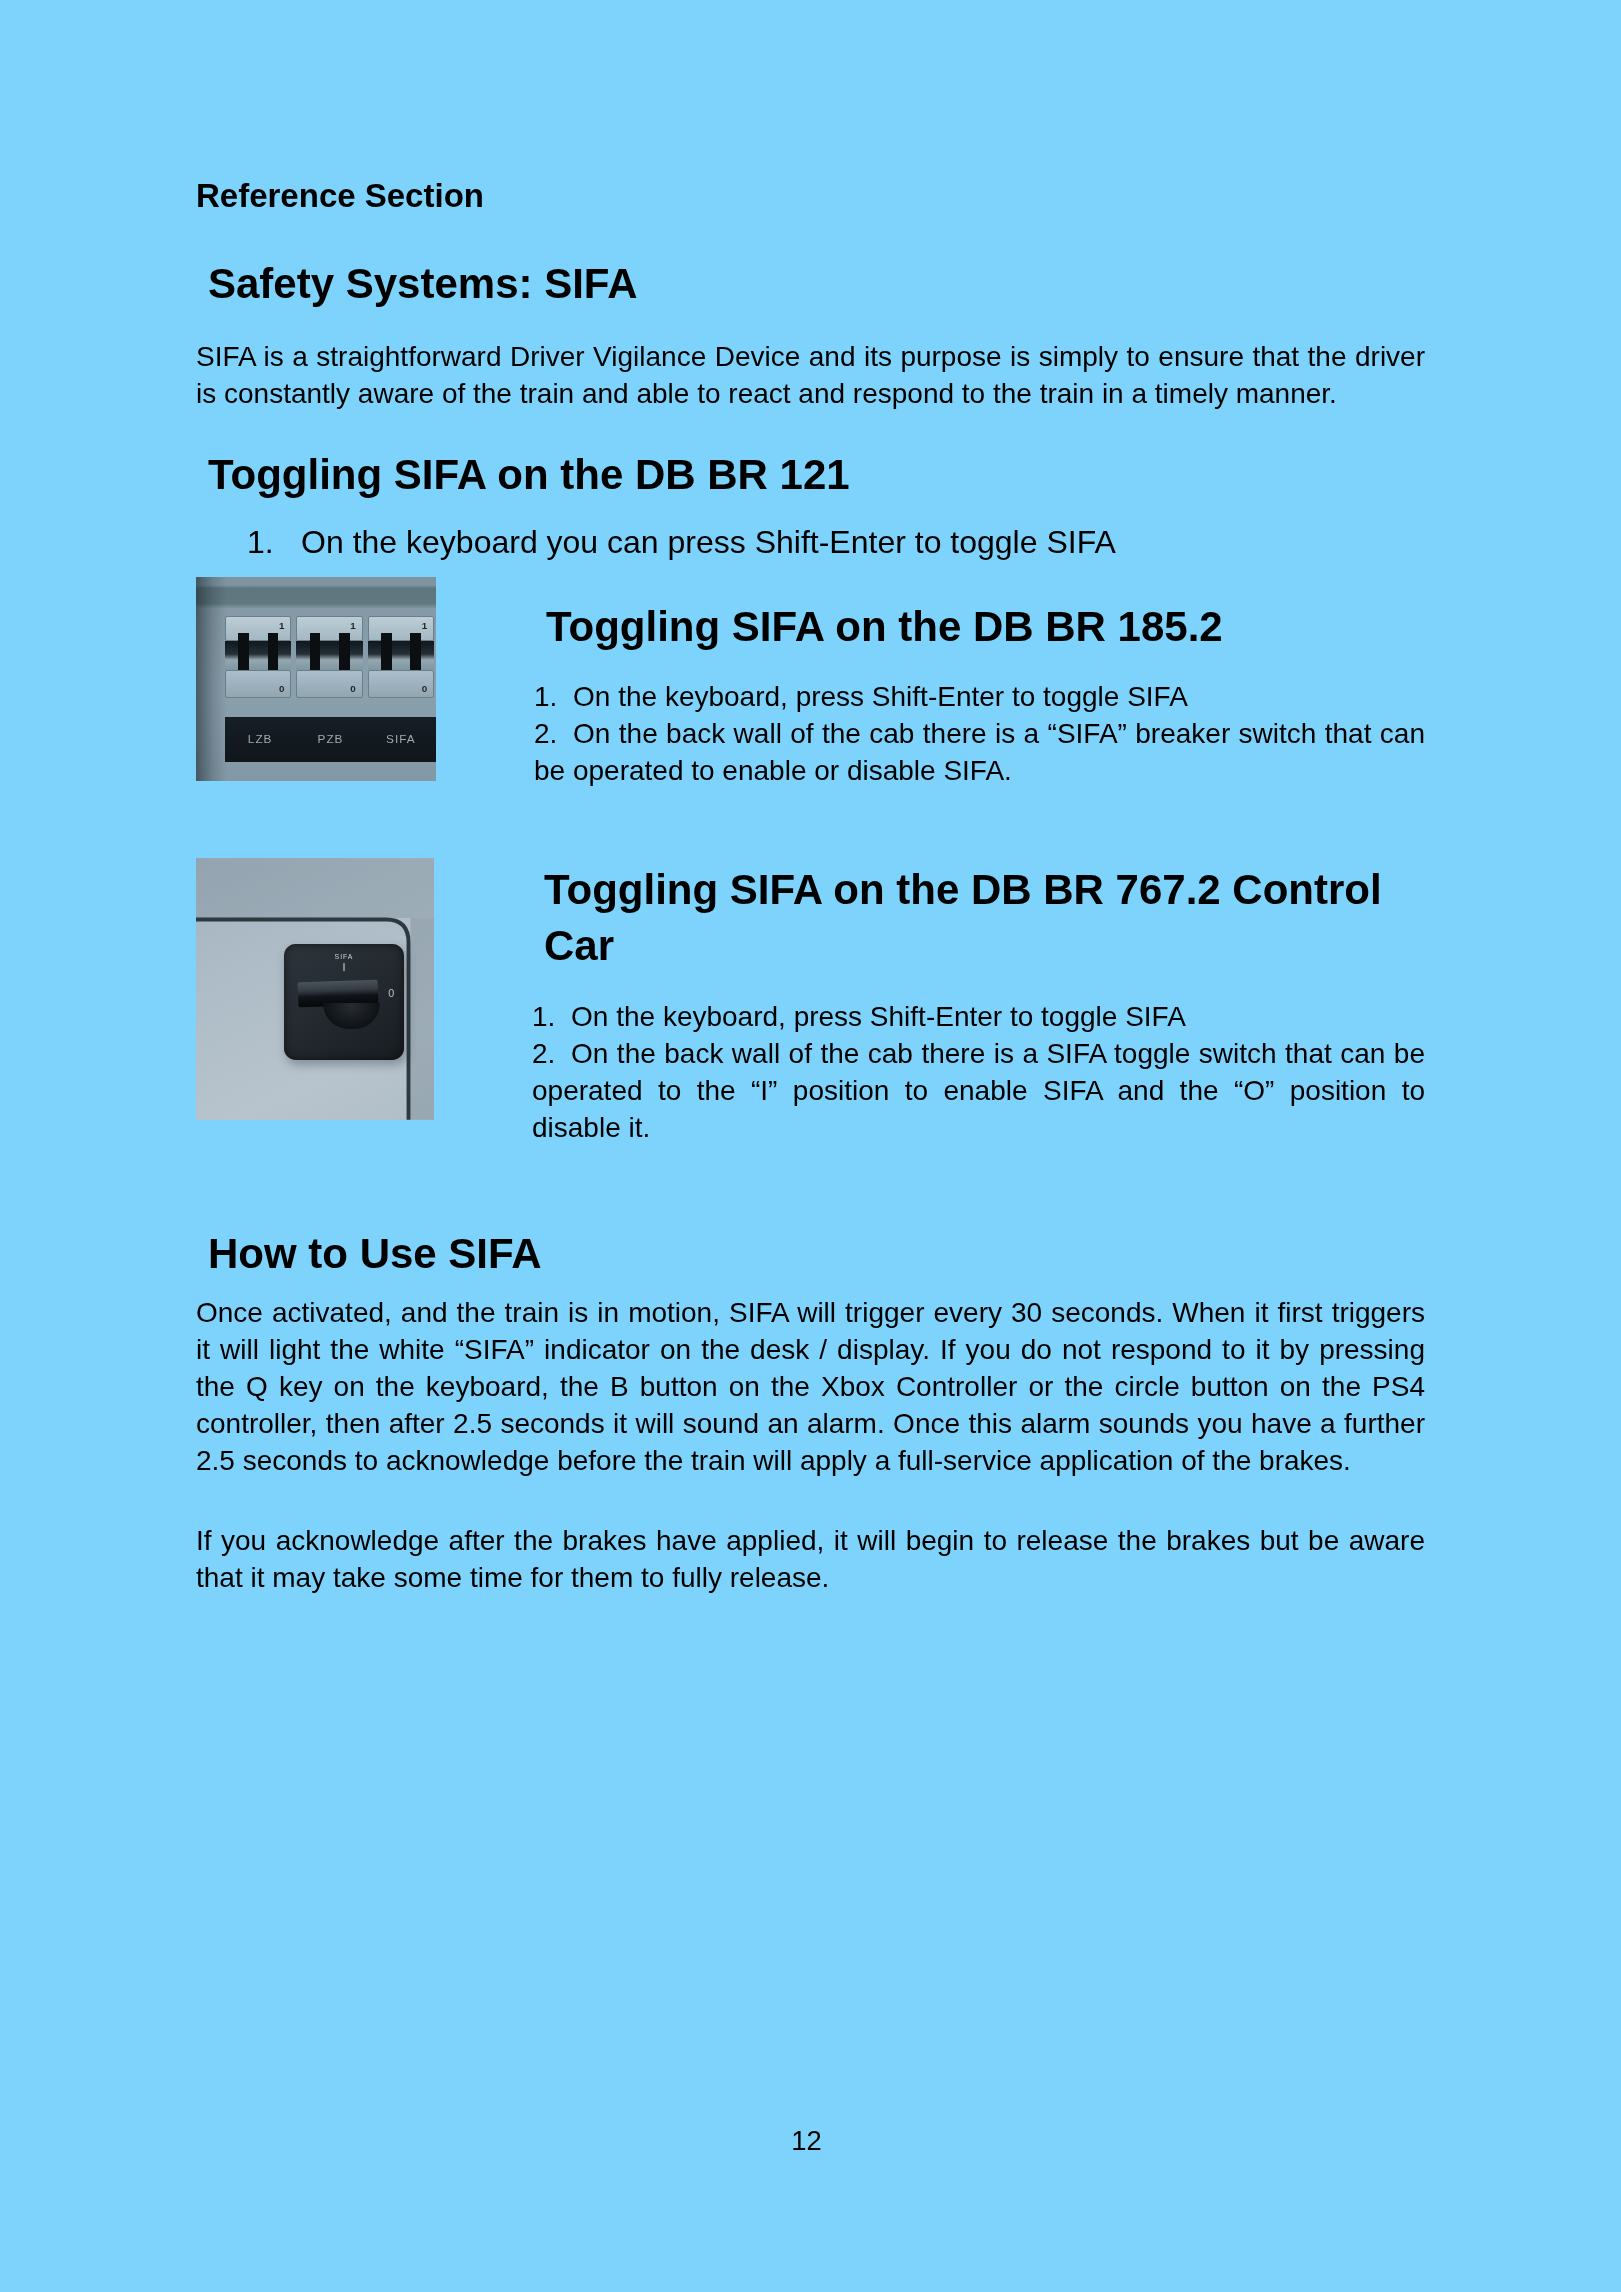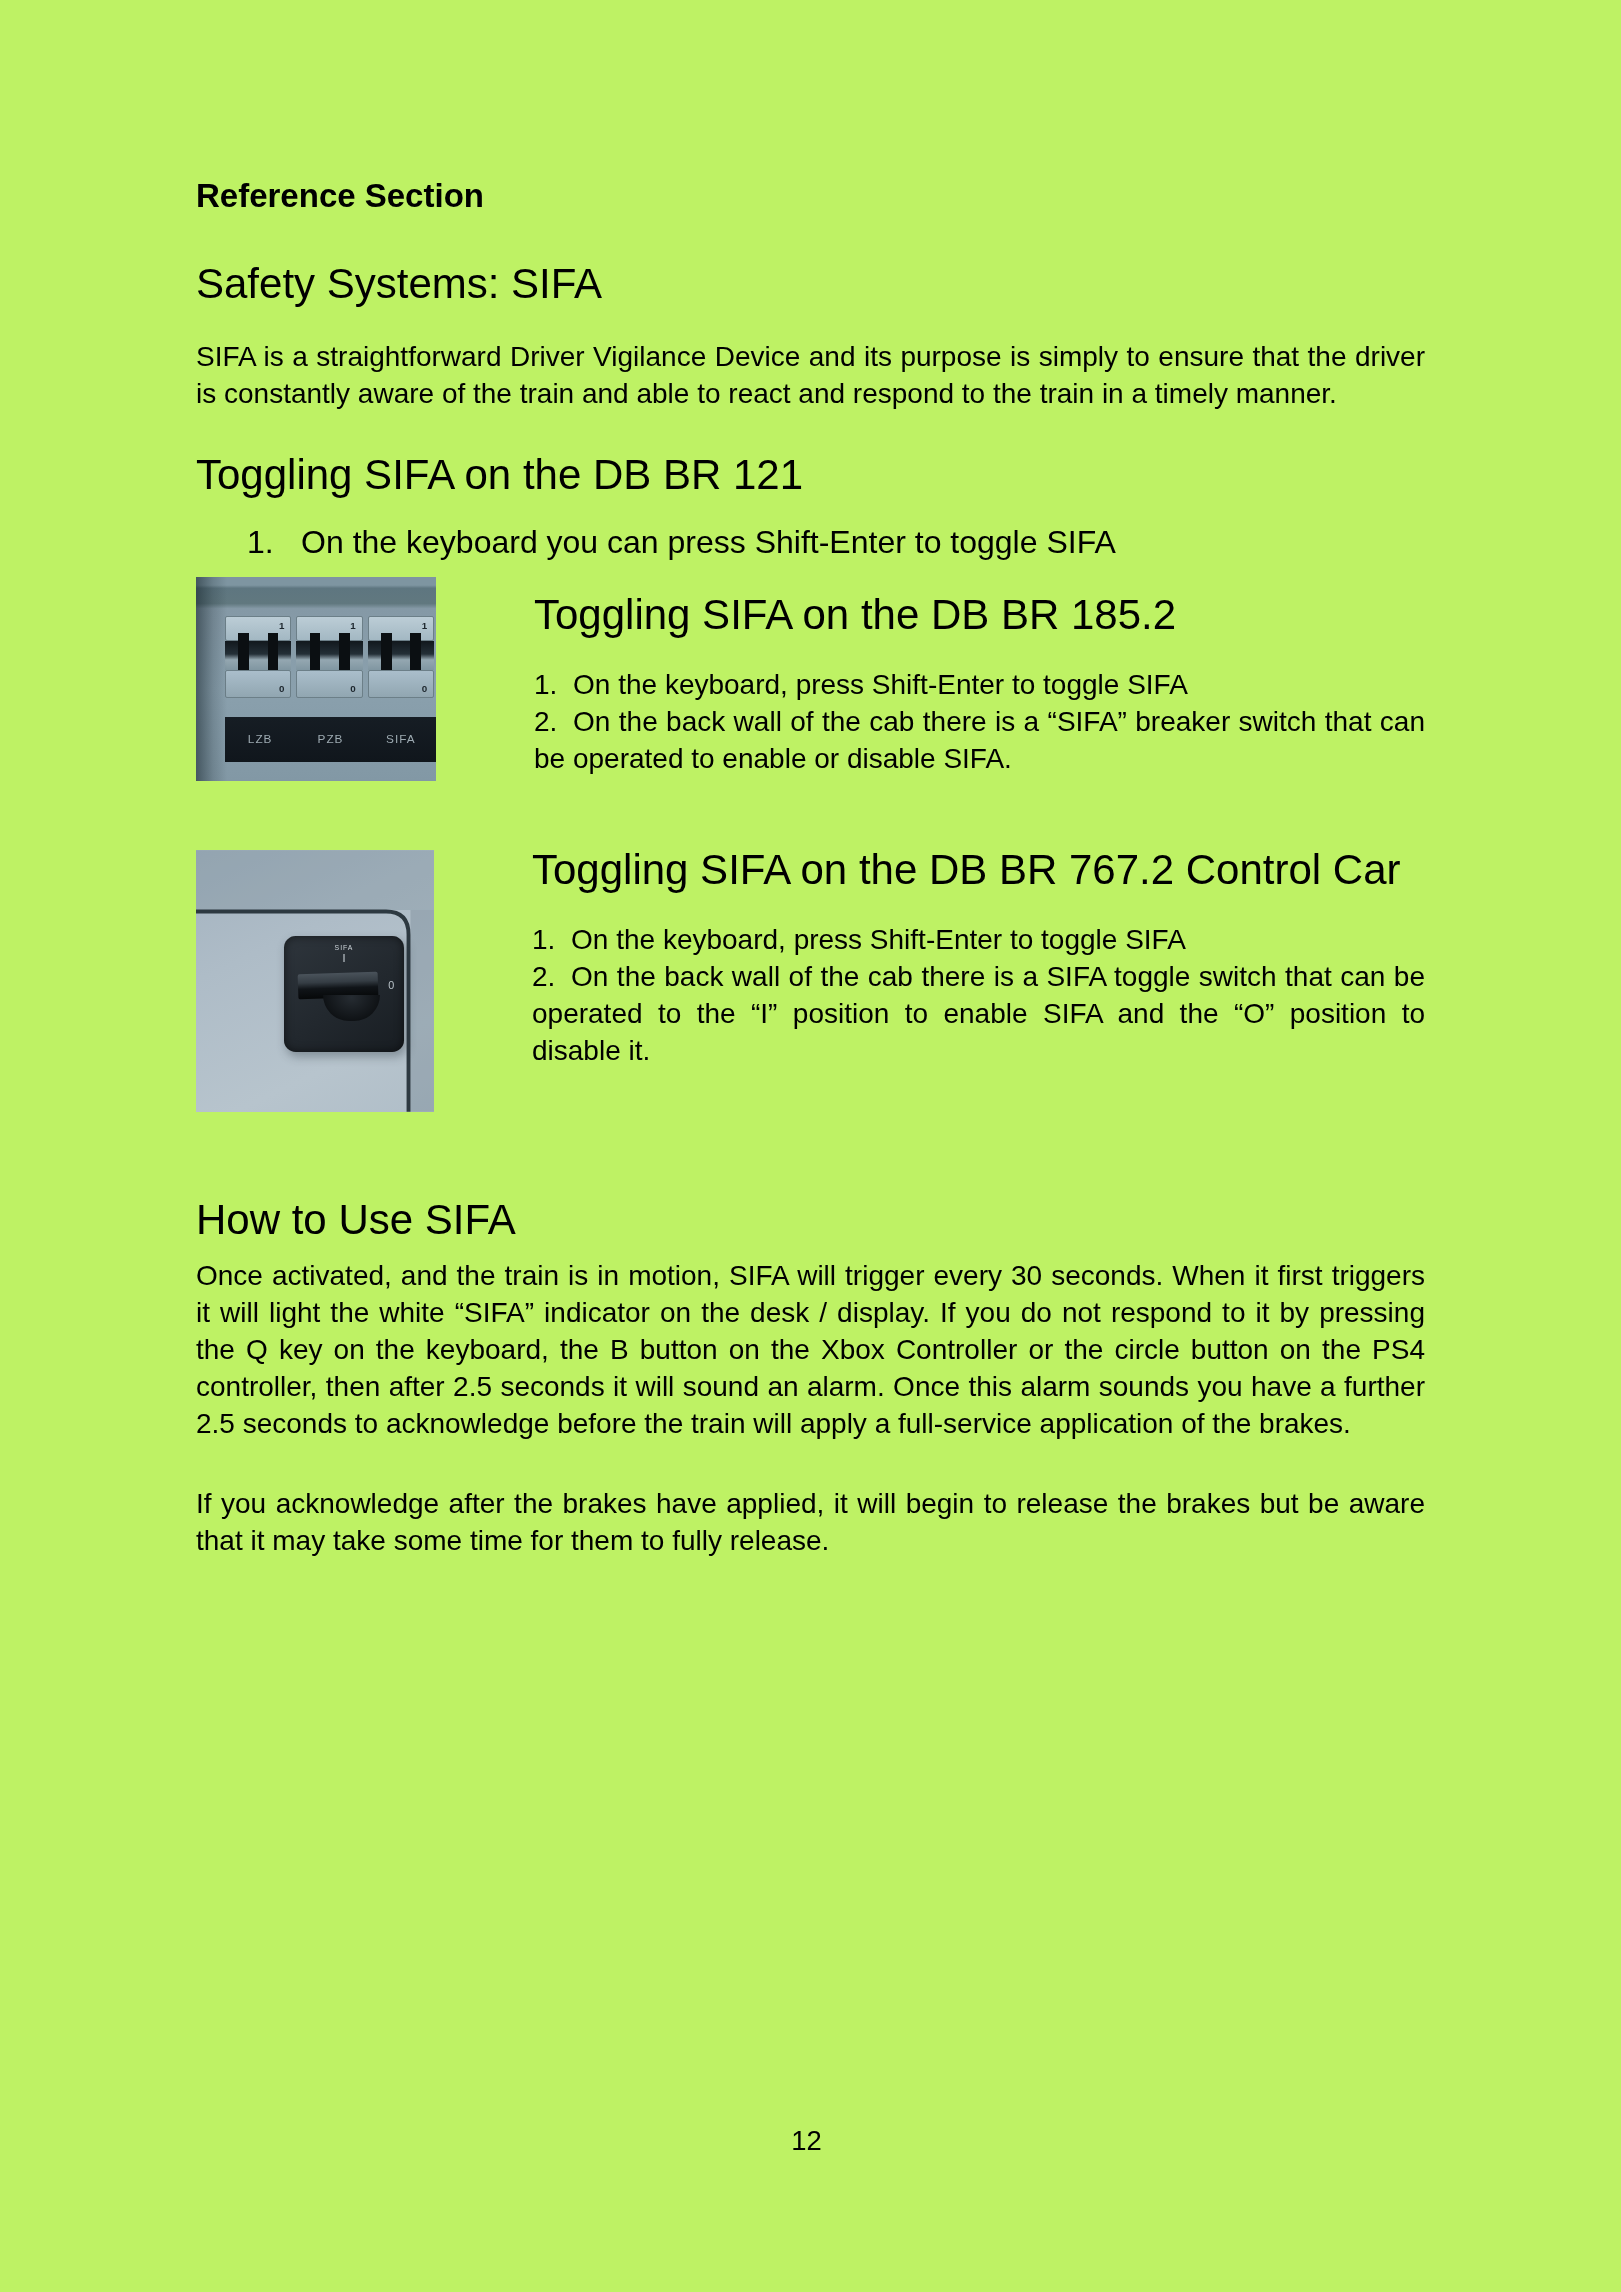--- a/index.html
+++ b/index.html
@@ -1,27 +1,27 @@
 <!DOCTYPE html>
 <html><head>
 <meta charset="utf-8">
 <style>
   html,body { margin:0; padding:0; background:#ffffff; }
   .page {
     position:relative;
     width:1621px; height:2293px;
-    background:#bef264;
+    background:#7dd3fc;
     font-family:"Liberation Sans", sans-serif;
     color:#000;
     overflow:hidden;
   }
   .content { padding:0 196px; }
 
   .h-md { font-size:33px; font-weight:bold; line-height:43px; margin:0; }
-  .h-lg { font-size:42px; font-weight:normal; line-height:56px; margin:0; }
+  .h-lg { font-size:42px; font-weight:bold; line-height:56px; margin:12px; }
   .body-text { font-size:28px; line-height:37px; text-align:justify; margin:0; }
 
   .mt-ref   { margin-top:174px; }
   .mt-safety{ margin-top:39px; }
   .mt-p1    { margin-top:25.5px; }
   .mt-143   { margin-top:35px; }
 
   .list-143 { margin-top:21.6px; padding-left:51px; font-size:32px; line-height:37px; }
   .list-143 .num { display:inline-block; margin-right:27.4px; }
 

